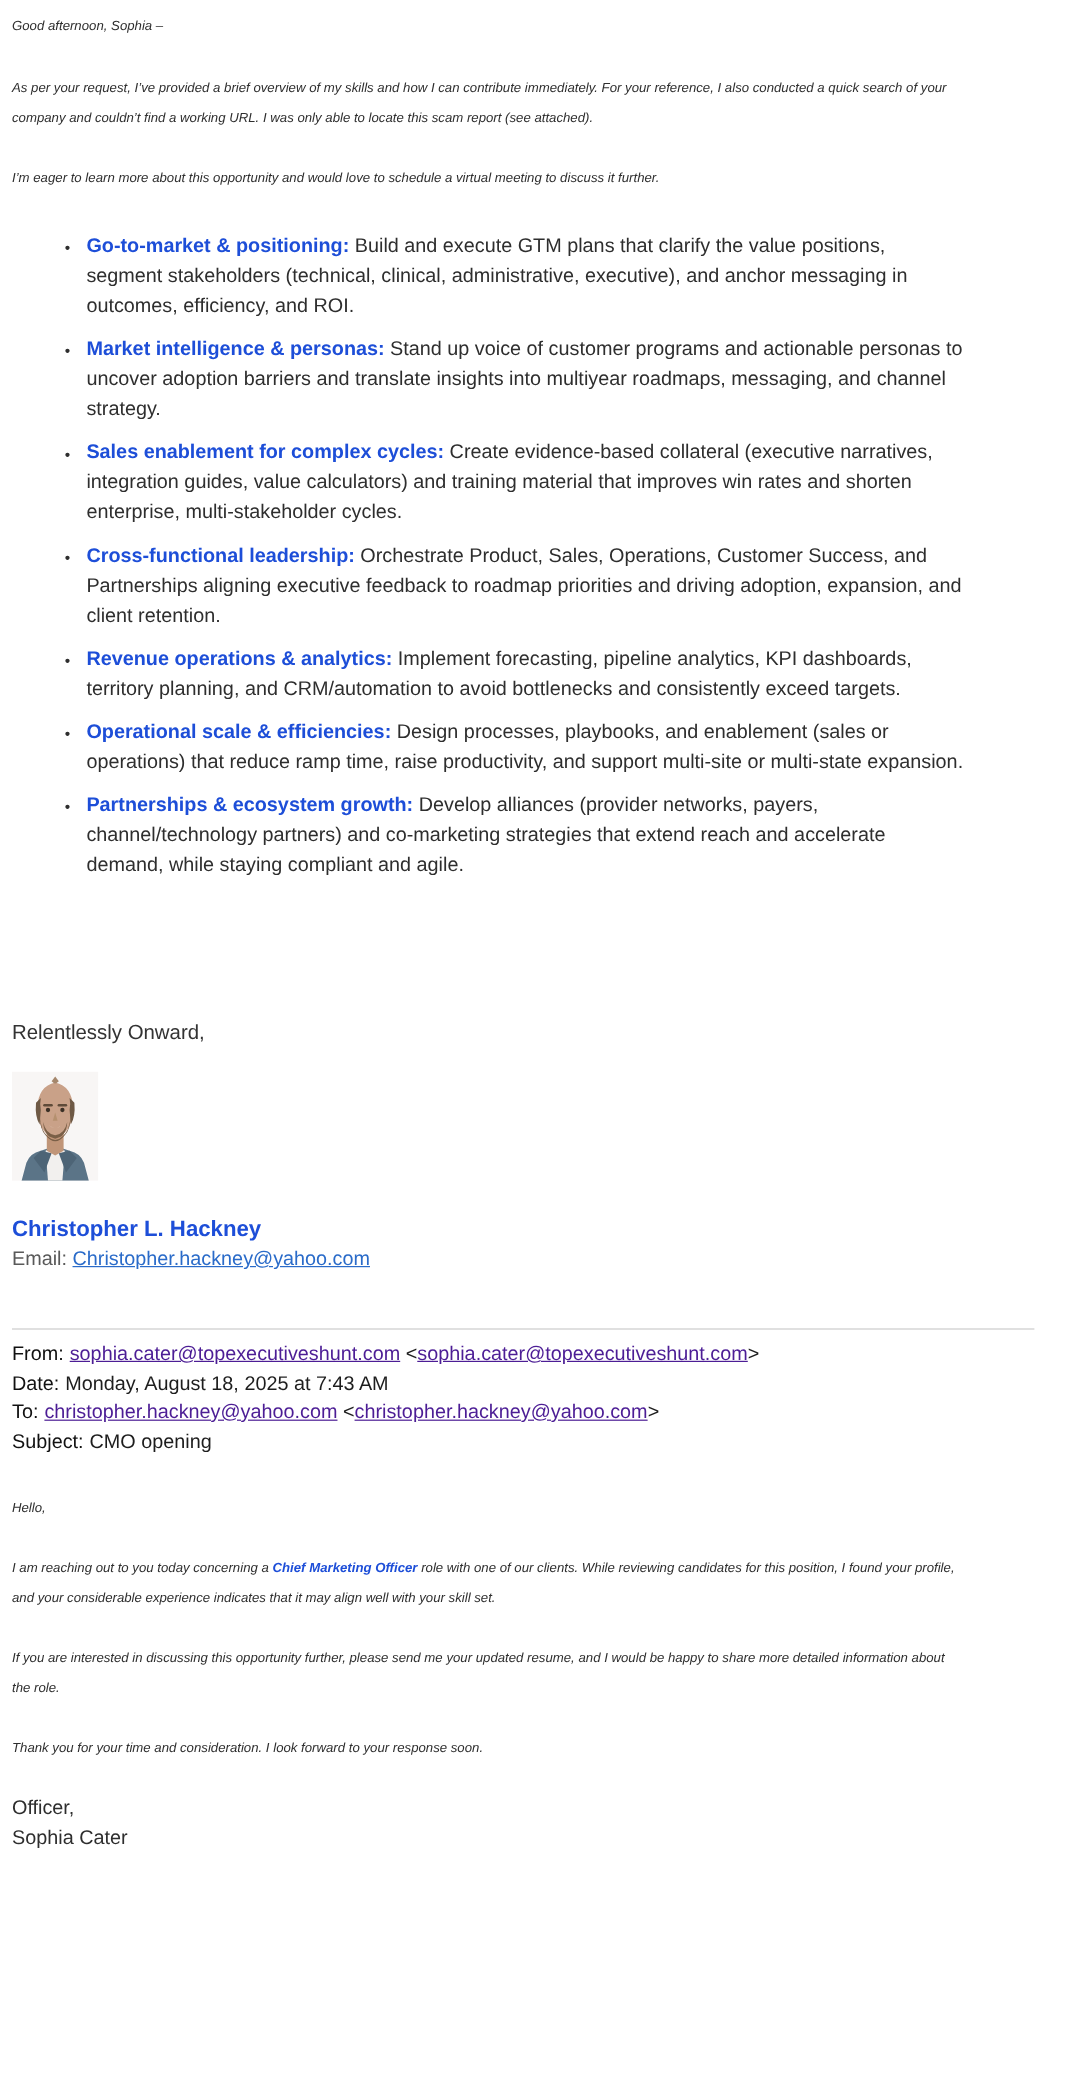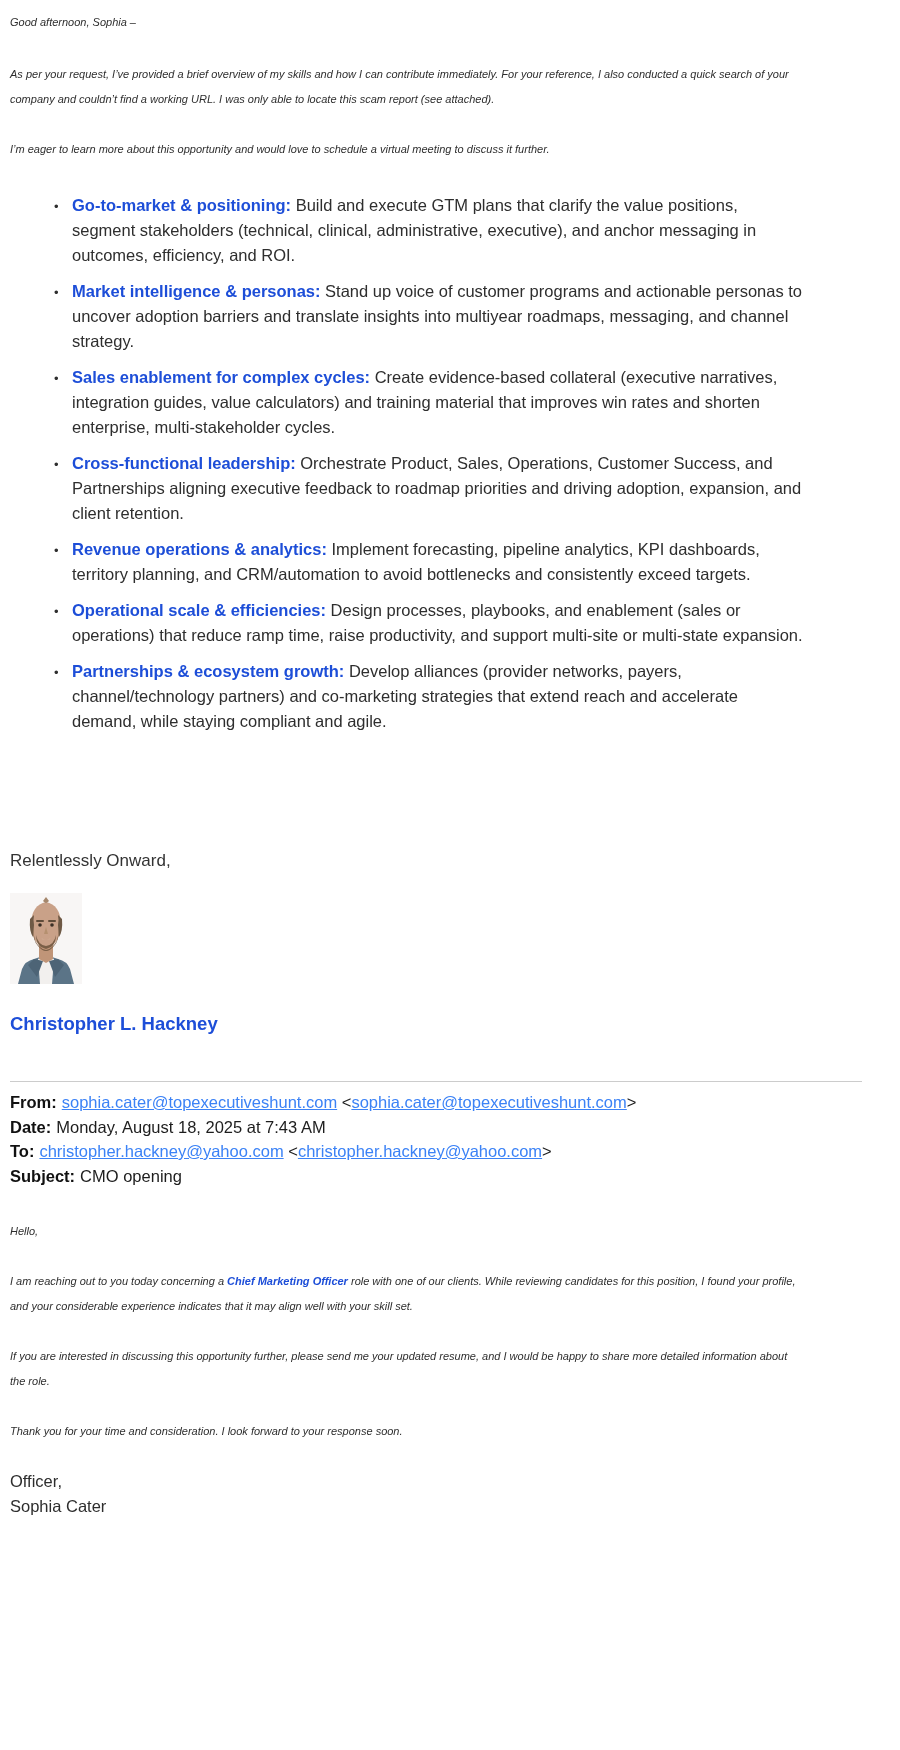--- a/index.html
+++ b/index.html
@@ -74,36 +74,36 @@
     font-size: 16.5px;
     line-height: 26px;
     color: #595959;
   }
   a.blue-link {
     color: #2a6bc9;
     text-decoration: underline;
     cursor: pointer;
   }
   a.quoted-link {
-    color: #3b82f6;
+    color: #4c1d95;
     text-decoration: underline;
     cursor: pointer;
   }
   .divider {
     border: none;
     border-top: 1px solid #cccccc;
     margin: 45px 28px 8px 0;
   }
   .qheader {
     font-size: 16.5px;
     line-height: 24.5px;
     color: #1d1d1d;
   }
   .qheader .ql {
-    font-weight: bold;
+    font-weight: normal;
     color: #111111;
     margin-right: 5px;
   }
   .qheader .bracket { color: #1d1d1d; }
   .qbody-start { margin-top: 31px; }
   .regards-block {
     font-size: 16.5px;
     line-height: 25px;
     margin-top: 24px;
   }
@@ -161,20 +161,24 @@
       <path d="M36 34 L34 41 L38 41 Z" fill="#b5906f"></path>
 
       <path d="M23 36 Q24 50 30 54 Q33 57 36 57 Q39 57 42 54 Q48 50 49 36 Q49 48 44 53 Q40 58 36 58 Q32 58 28 53 Q23 48 23 36 Z" fill="#7a5f47"></path>
       <path d="M26 42 Q28 52 36 53 Q44 52 46 42 Q46 50 41 54 L36 56 L31 54 Q26 50 26 42 Z" fill="#7a5f47"></path>
 
       <path d="M31 45 Q36 49 41 45 Q39 47 36 47 Q33 47 31 45 Z" fill="#f5efe9"></path>
     </svg>
   </span>
 
   <div class="sig-name">Christopher L. Hackney</div>
+  <div class="sig-email">
+    <span>Email:</span>
+    <a class="blue-link">Christopher.hackney@yahoo.com</a>
+  </div>
 
   <hr class="divider">
 
   <div class="qheader">
     <div><span class="ql">From:</span><a class="quoted-link">sophia.cater@topexecutiveshunt.com</a><span class="bracket"> &lt;</span><a class="quoted-link">sophia.cater@topexecutiveshunt.com</a><span class="bracket">&gt;</span></div>
     <div><span class="ql">Date:</span><span>Monday, August 18, 2025 at 7:43 AM</span></div>
     <div><span class="ql">To:</span><a class="quoted-link">christopher.hackney@yahoo.com</a><span class="bracket"> &lt;</span><a class="quoted-link">christopher.hackney@yahoo.com</a><span class="bracket">&gt;</span></div>
     <div><span class="ql">Subject:</span><span>CMO opening</span></div>
   </div>
 

